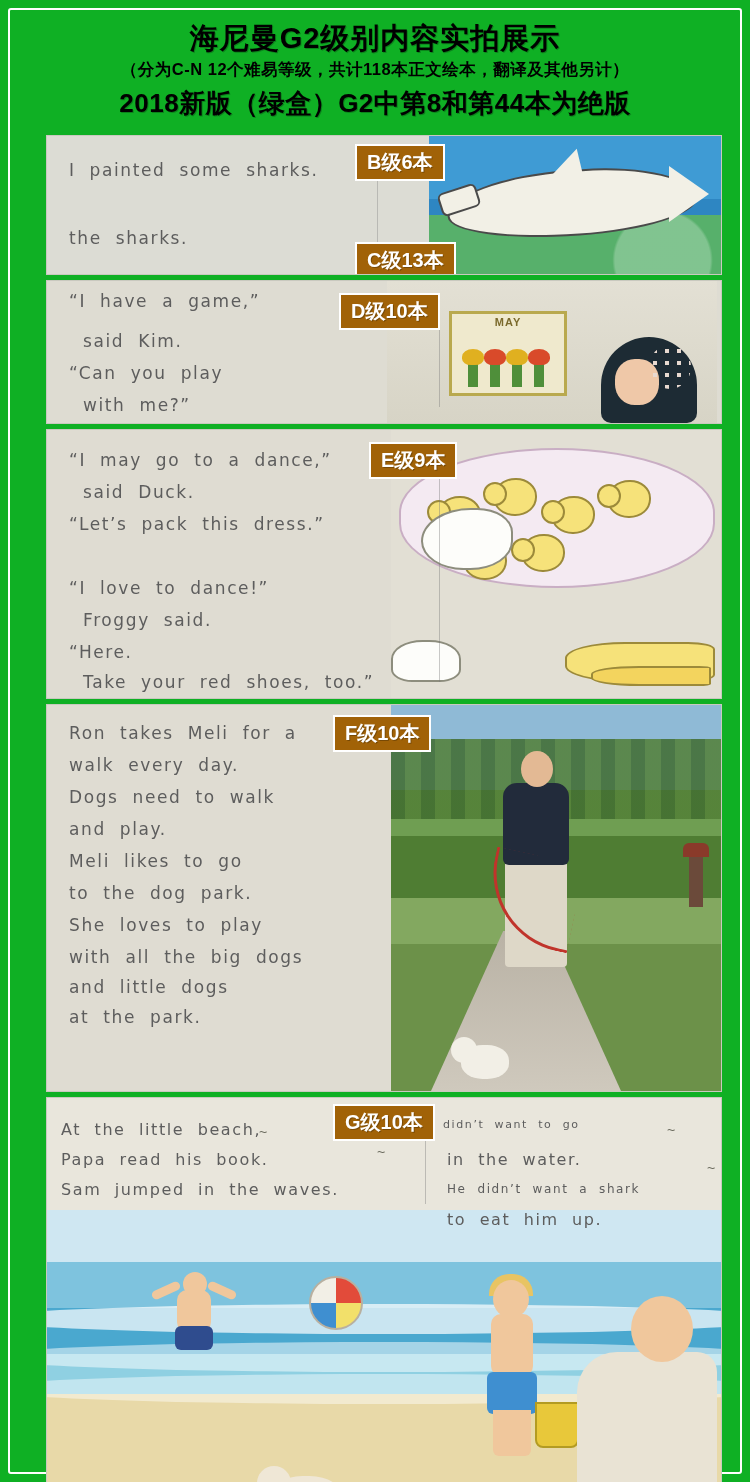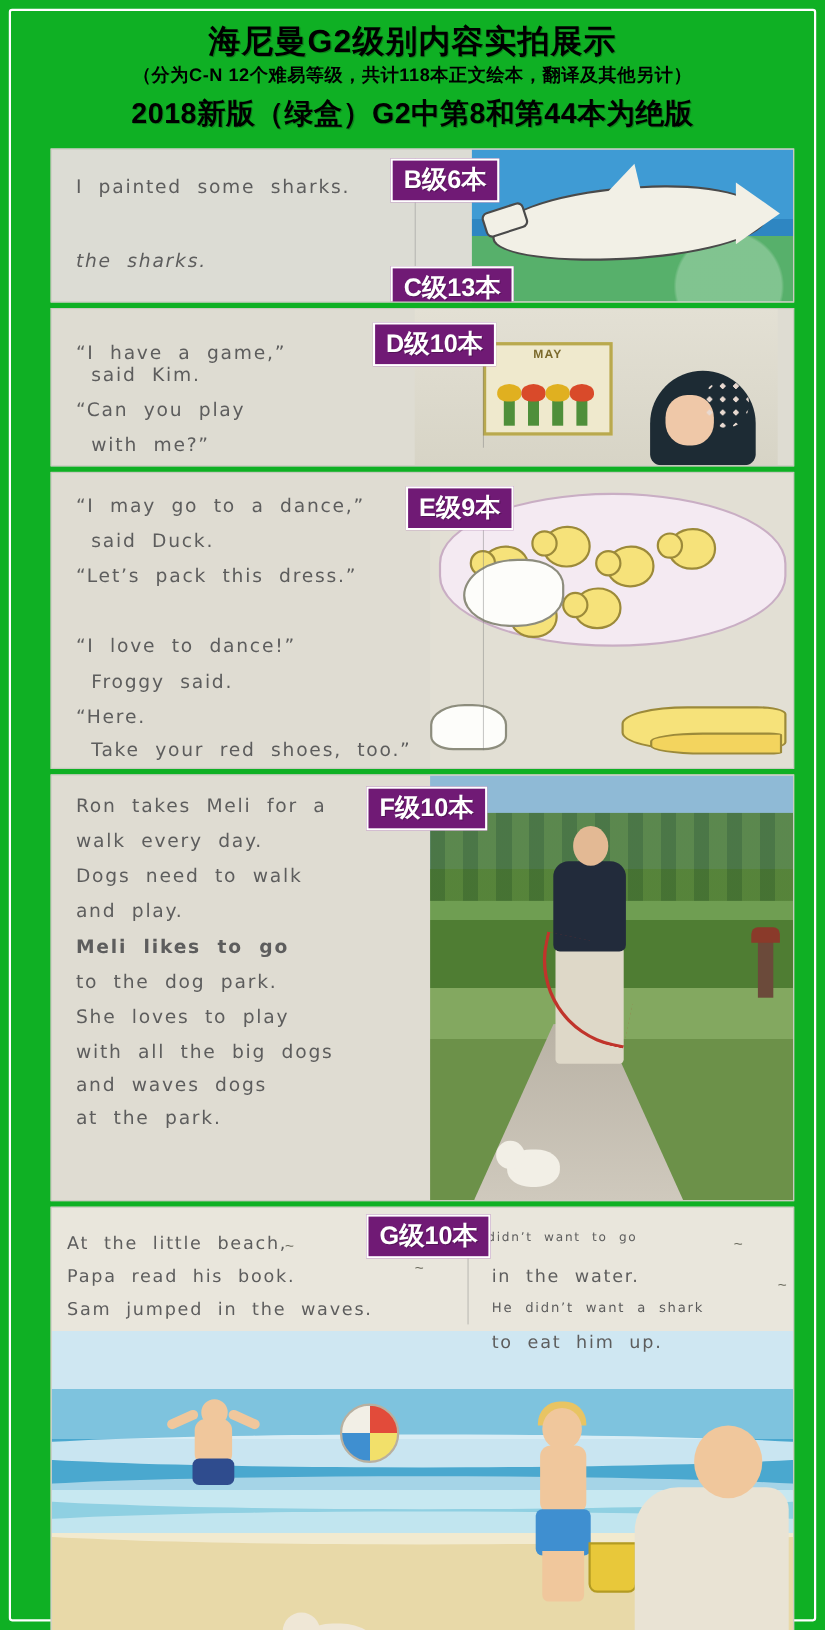--- a/index.html
+++ b/index.html
@@ -69,24 +69,24 @@
     position: relative;
     width: 100%;
     background: #d9d9d1;
     overflow: hidden;
     border: 1px solid #c9c9bf;
   }
 
   .badge {
     position: absolute;
     z-index: 6;
-    background: #701a75;
+    background: #a16207;
     color: #ffffff;
     font-weight: bold;
-    font-size: 23px;
+    font-size: 20px;
     line-height: 1;
     padding: 6px 10px 7px 10px;
     border: 2px solid #ffffff;
     white-space: nowrap;
     text-shadow: 1px 1px 0 rgba(0,0,0,.25);
   }
 
   
   .bt {
     position: absolute;
@@ -130,21 +130,21 @@
   }
   .hammer {
     position: absolute; left: 10px; top: 52px; width: 40px; height: 24px;
     background: #f2f0e6; border: 2px solid #4a4a4a; border-radius: 6px;
     transform: rotate(-18deg);
   }
   .s1 .divider { position:absolute; left: 330px; top: 8px; bottom: 8px; width: 1px; background: rgba(120,120,120,.35); }
 
   
   .s2 { height: 144px; background:#dedcd2; }
-  .s2 .art { position:absolute; right:14px; top:0; width:330px; height:100%;
+  .s2 .art { position:absolute; right:4px; top:0; width:330px; height:100%;
     background: linear-gradient(#e3e0d4, #d7d4c6); }
   .cal {
     position:absolute; left: 62px; top: 30px; width: 118px; height: 85px;
     background:#efe9cd; border:3px solid #b9a94e;
   }
   .cal .cal-h { text-align:center; font-size:11px; color:#7b6a2c; font-weight:bold; letter-spacing:1px; margin-top:2px;}
   .tulip { position:absolute; bottom:6px; width:10px; height:26px; background:#4f8f3a; }
   .tulip::before { content:""; position:absolute; left:-6px; top:-12px; width:22px; height:16px; border-radius:50% 50% 40% 40%; }
   .t1 { left: 16px; } .t1::before { background:#e0b020; }
   .t2 { left: 38px; } .t2::before { background:#d94a2a; }
@@ -301,41 +301,41 @@
 
     <div class="strip s1">
       <div class="art">
         <div class="shark"></div>
         <div class="shark-fin"></div>
         <div class="shark-tail"></div>
         <div class="hammer"></div>
       </div>
       <div class="divider"></div>
       <div class="bt" style="left:22px; top:18px;">I  painted  some  sharks.</div>
-      <div class="bt" style="left:22px; top:86px;font-style:italic;">the  sharks.</div>
+      <div class="bt" style="left:22px; top:86px;">the  sharks.</div>
       <div class="badge" style="left:308px; top:8px;">B级6本</div>
       <div class="badge" style="left:308px; top:106px;">C级13本</div>
     </div>
 
     <div class="strip s2">
       <div class="art">
         <div class="cal">
           <div class="cal-h">MAY</div>
           <div class="tulip t1"></div>
           <div class="tulip t2"></div>
           <div class="tulip t3"></div>
           <div class="tulip t4"></div>
         </div>
         <div class="kid">
           <div class="face"></div>
           <div class="dots"></div>
         </div>
       </div>
       <div class="divider"></div>
-      <div class="bt" style="left:22px; top:24px;">“I  have  a  game,”</div>
+      <div class="bt" style="left:22px; top:4px;">“I  have  a  game,”</div>
       <div class="bt" style="left:22px; top:44px;">  said  Kim.</div>
       <div class="bt" style="left:22px; top:76px;">“Can  you  play</div>
       <div class="bt" style="left:22px; top:108px;">  with  me?”</div>
       <div class="badge" style="left:292px; top:12px;">D级10本</div>
     </div>
 
     <div class="strip s3">
       <div class="art">
         <div class="cloud">
           <div class="duckling d1"></div>
@@ -371,25 +371,25 @@
         <div class="man-body"></div>
         <div class="man-head"></div>
         <div class="leash"></div>
         <div class="dog"></div>
         <div class="mailbox"></div>
       </div>
       <div class="bt" style="left:22px; top:12px;">Ron  takes  Meli  for  a</div>
       <div class="bt" style="left:22px; top:44px;">walk  every  day.</div>
       <div class="bt" style="left:22px; top:76px;">Dogs  need  to  walk</div>
       <div class="bt" style="left:22px; top:108px;">and  play.</div>
-      <div class="bt" style="left:22px; top:140px;font-weight:bold;">Meli  likes  to  go</div>
+      <div class="bt" style="left:22px; top:140px;">Meli  likes  to  go</div>
       <div class="bt" style="left:22px; top:172px;">to  the  dog  park.</div>
       <div class="bt" style="left:22px; top:236px;">with  all  the  big  dogs</div>
       <div class="bt" style="left:22px; top:204px;">She  loves  to  play</div>
-      <div class="bt" style="left:22px; top:266px;">and  waves  dogs</div>
+      <div class="bt" style="left:22px; top:266px;">and  little  dogs</div>
       <div class="bt" style="left:22px; top:296px;">at  the  park.</div>
       <div class="badge" style="left:286px; top:10px;">F级10本</div>
     </div>
 
     <div class="strip s5">
       <div class="textband"></div>
       <div class="divider"></div>
       <div class="bt" style="left:14px; top:16px; font-size:16px;">At  the  little  beach,</div>
       <div class="bt" style="left:14px; top:76px; font-size:16px;">Sam  jumped  in  the  waves.</div>
       <div class="bt" style="left:14px; top:46px; font-size:16px;">Papa  read  his  book.</div>

